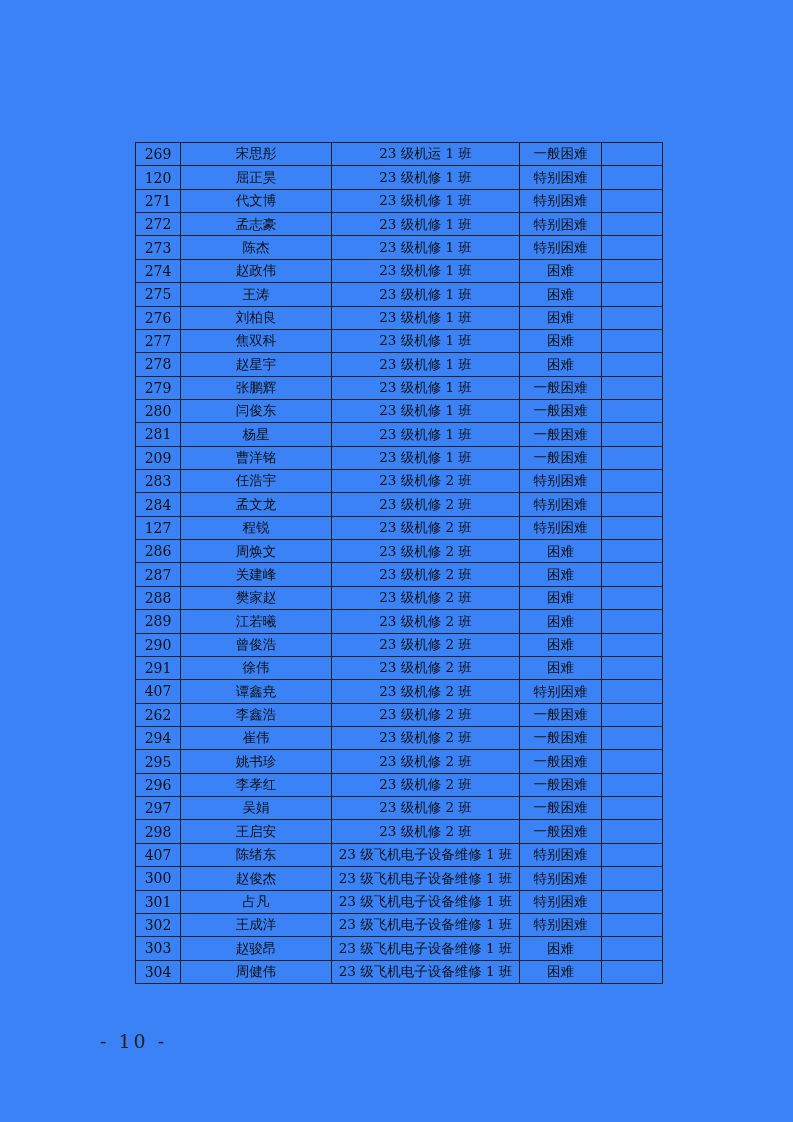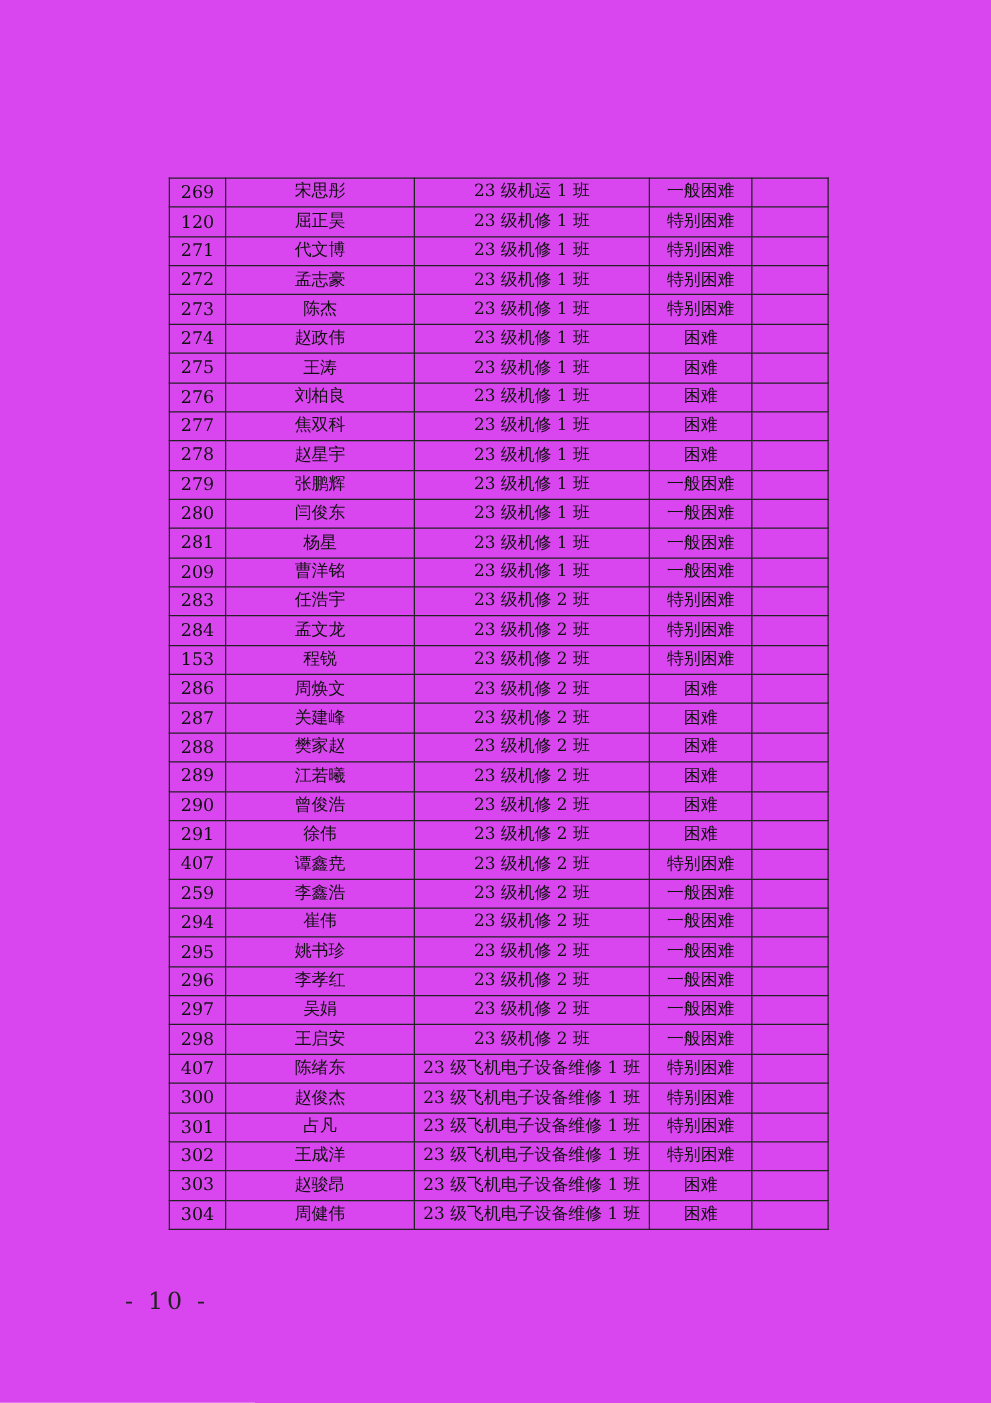--- a/index.html
+++ b/index.html
@@ -14,21 +14,21 @@
     font-family: "DejaVu Serif", "Liberation Serif", serif;
     color: #111111;
     overflow: hidden;
   }
   .page {
     position: absolute;
     left: 0;
     top: 0;
     width: 793px;
     height: 1122px;
-    background: #d946ef;
+    background: #3b82f6;
   }
   table.roster {
     position: absolute;
     left: 135px;
     top: 142px;
     width: 527px;
     height: 842px;
     border-collapse: collapse;
     table-layout: fixed;
   }
@@ -178,21 +178,21 @@
           <td class="c4"></td>
         </tr>
         <tr>
           <td class="c0">284</td>
           <td class="c1">孟文龙</td>
           <td class="c2">23 级机修 2 班</td>
           <td class="c3">特别困难</td>
           <td class="c4"></td>
         </tr>
         <tr>
-          <td class="c0">153</td>
+          <td class="c0">127</td>
           <td class="c1">程锐</td>
           <td class="c2">23 级机修 2 班</td>
           <td class="c3">特别困难</td>
           <td class="c4"></td>
         </tr>
         <tr>
           <td class="c0">286</td>
           <td class="c1">周焕文</td>
           <td class="c2">23 级机修 2 班</td>
           <td class="c3">困难</td>
@@ -234,21 +234,21 @@
           <td class="c4"></td>
         </tr>
         <tr>
           <td class="c0">407</td>
           <td class="c1">谭鑫尭</td>
           <td class="c2">23 级机修 2 班</td>
           <td class="c3">特别困难</td>
           <td class="c4"></td>
         </tr>
         <tr>
-          <td class="c0">259</td>
+          <td class="c0">262</td>
           <td class="c1">李鑫浩</td>
           <td class="c2">23 级机修 2 班</td>
           <td class="c3">一般困难</td>
           <td class="c4"></td>
         </tr>
         <tr>
           <td class="c0">294</td>
           <td class="c1">崔伟</td>
           <td class="c2">23 级机修 2 班</td>
           <td class="c3">一般困难</td>

